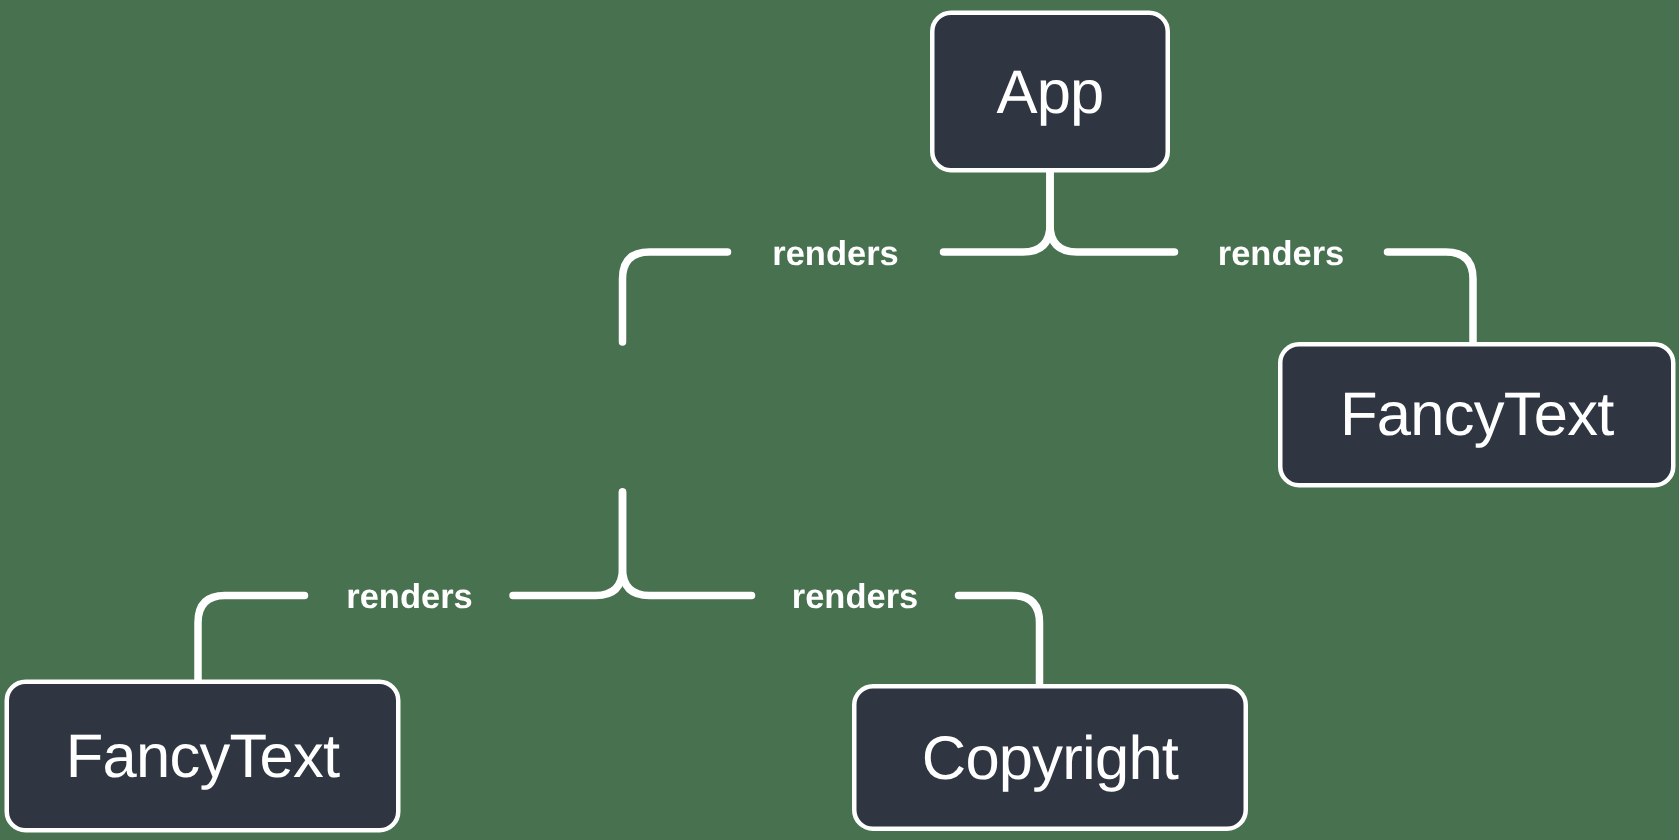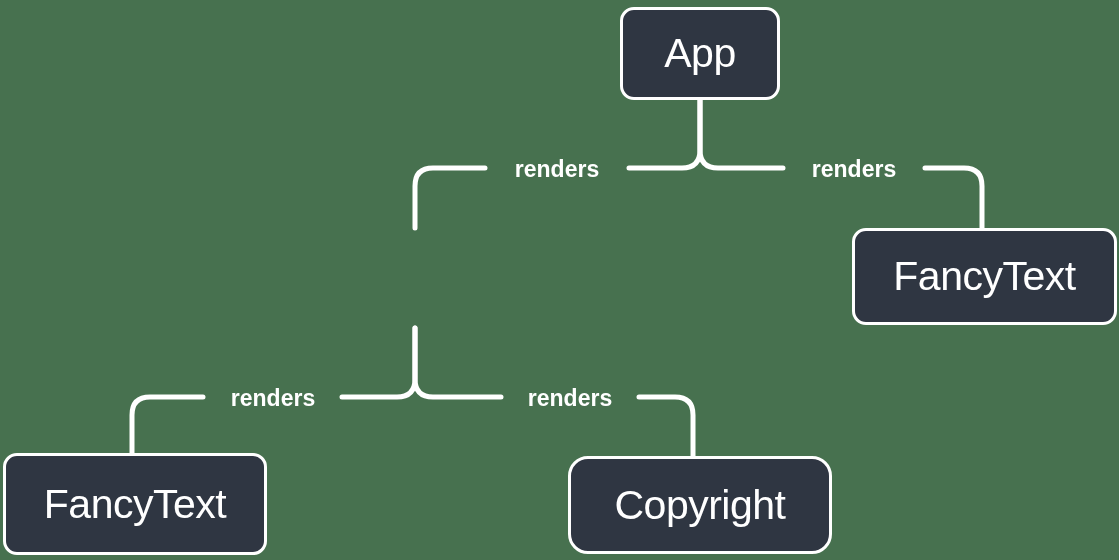--- a/index.html
+++ b/index.html
@@ -31,25 +31,25 @@
     border: 3.5px solid var(--node-border, #FFFFFF);
     border-radius: 14px;
     color: var(--text-color, #FFFFFF);
     display: flex;
     align-items: center;
     justify-content: center;
     font-size: 41px;
     letter-spacing: -0.5px;
     white-space: nowrap;
   }
-  .n-app     { left: 620px; top: 7px;   width: 160px; height: 93px; }
+  .n-app     { left: 620px; top: 7px;   width: 160px; height: 108px; }
   .n-ig      { left: 197px; top: 228px; width: 460px; height: 100px; }
   .n-ft-top  { left: 852px; top: 228px; width: 265px; height: 97px; }
   .n-ft-bot  { left: 3px;   top: 453px; width: 264px; height: 102px; }
-  .n-cr      { left: 568px; top: 456px; width: 264px; height: 98px; border-radius: 20px; }
+  .n-cr      { left: 568px; top: 456px; width: 264px; height: 98px; }
   .edge-label {
     position: absolute;
     transform: translate(-50%, -50%);
     color: var(--text-color, #FFFFFF);
     font-size: 23px;
     font-weight: 600;
     line-height: 1;
     white-space: nowrap;
   }
   .el-1 { left: 557px; top: 169px; }

